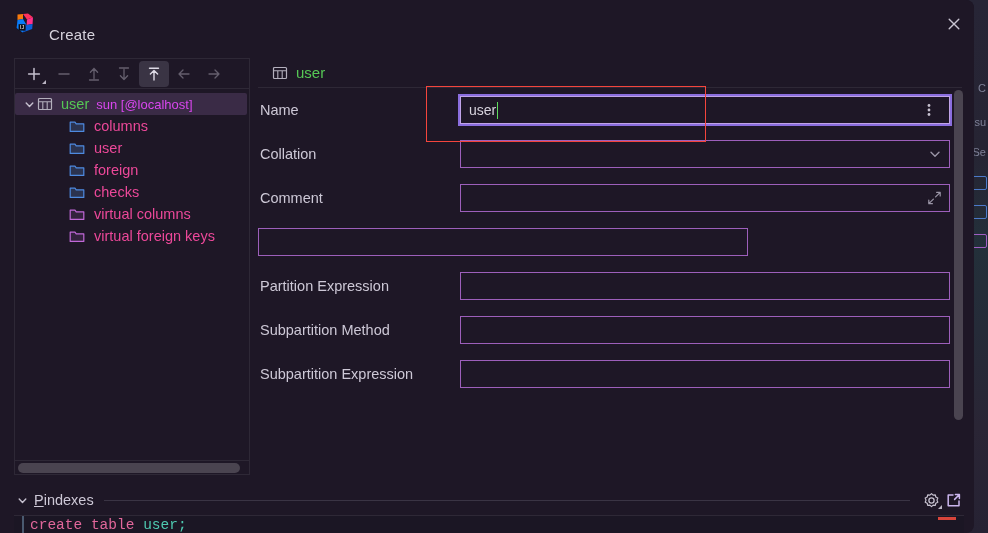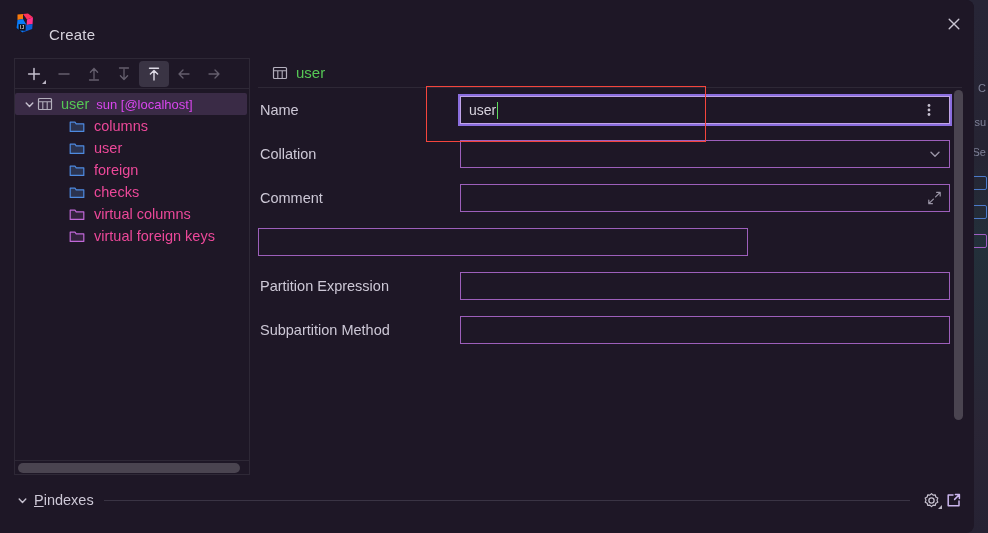--- a/index.html
+++ b/index.html
@@ -575,20 +575,26 @@
         </div>
       </div>
 
       <div class="form-row">
         <div class="lbl">Subpartition Method</div>
         <div class="fld">
           <span class="val"></span>
         </div>
       </div>
 
+      <div class="form-row">
+        <div class="lbl">Subpartition Expression</div>
+        <div class="fld">
+          <span class="val"></span>
+        </div>
+      </div>
 
     </div>
 
     <div id="form-vscroll">
       <div class="thumb"></div>
     </div>
   </div>
 
   <div id="preview-bar">
     <div id="preview-chevron">
@@ -606,16 +612,21 @@
       <span class="drop-tri"></span>
     </div>
     <div class="pv-icon">
       <svg width="17" height="17" viewBox="0 0 17 17">
         <path d="M8 3 H3.2 V13.8 H14 V9" fill="none" stroke="#cbb6ee" stroke-width="1.5" stroke-linecap="round" stroke-linejoin="round"></path>
         <path d="M9.6 7.4 L14.2 2.8 M10.4 2.6 H14.4 V6.6" fill="none" stroke="#cbb6ee" stroke-width="1.5" stroke-linecap="round" stroke-linejoin="round"></path>
       </svg>
     </div>
   </div>
 
+  <div id="preview-editor">
+    <div id="preview-gutter"></div>
+    <div id="preview-code"><span class="kw">create table </span><span class="id">user;</span></div>
+    <div id="preview-err"></div>
+  </div>
 
   <div id="annot-rect"></div>
 
 </div>
 
 </body></html>

